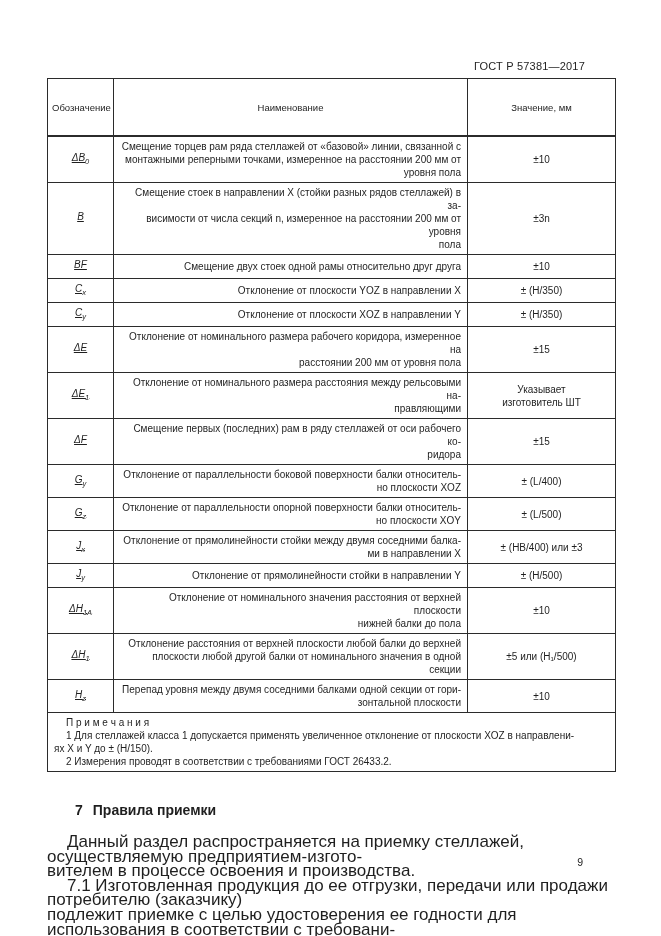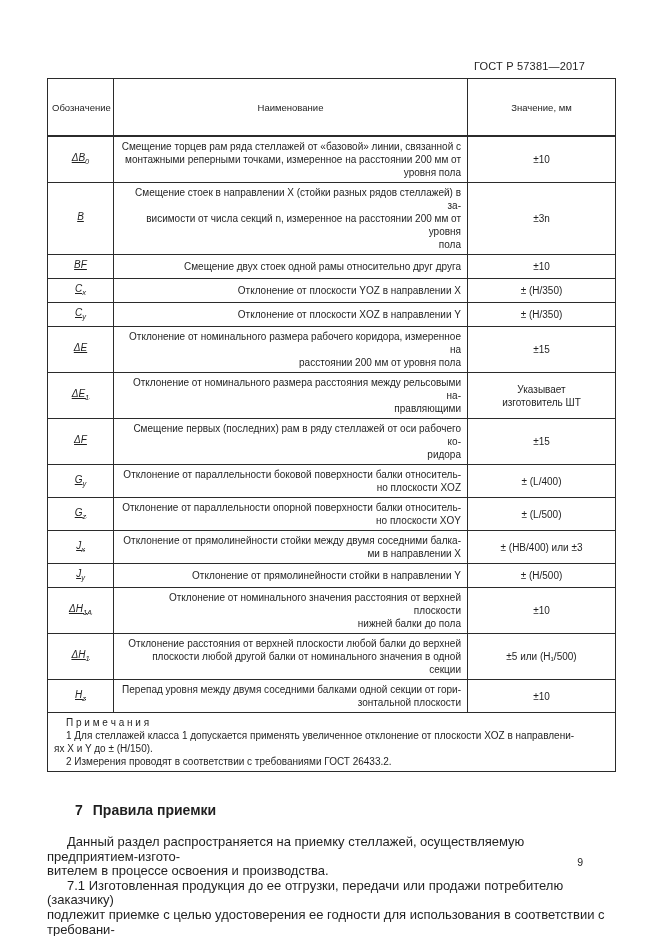--- a/index.html
+++ b/index.html
@@ -78,21 +78,21 @@
   .section-heading{
     margin-top:30px;
     margin-left:28px;
     font-weight:bold;
     font-size:14px;
   }
   .section-heading .num{margin-right:10px;}
   .body-text{margin-top:17px;}
   .para{
     margin:0;
-    font-size:13px;
+    font-size:17px;
     line-height:14.6px;
     white-space:pre-line;
     text-indent:20px;
     text-align:left;
   }
   .page-number{
     position:absolute;
     right:78px;
     top:856px;
     font-size:10.5px;

